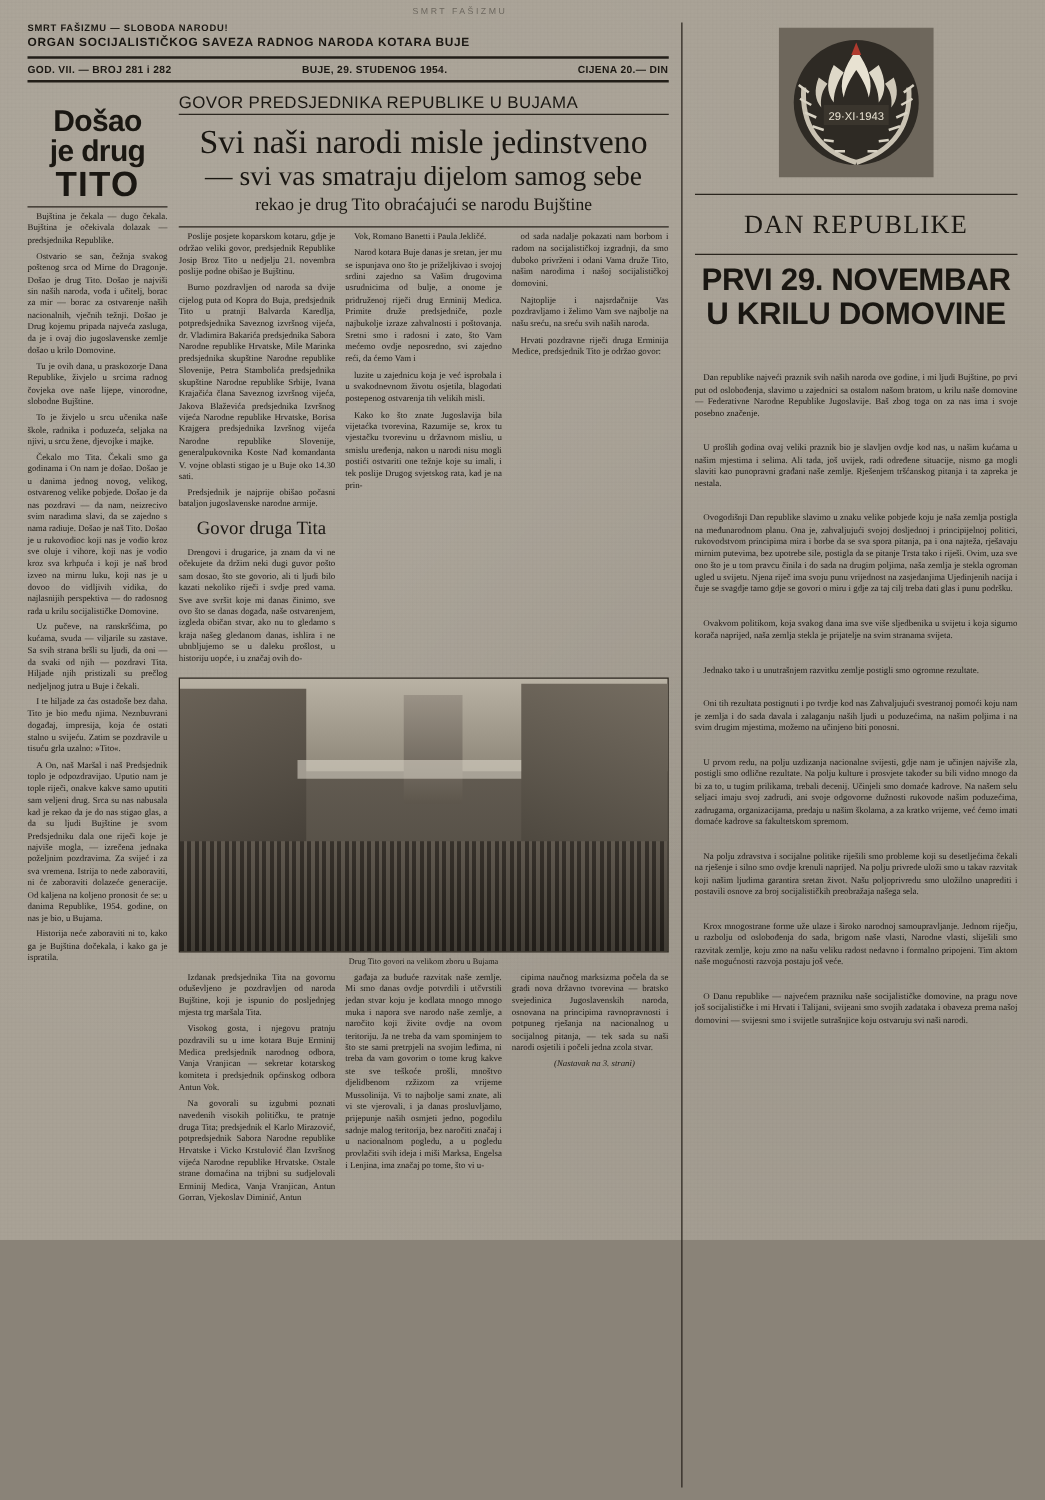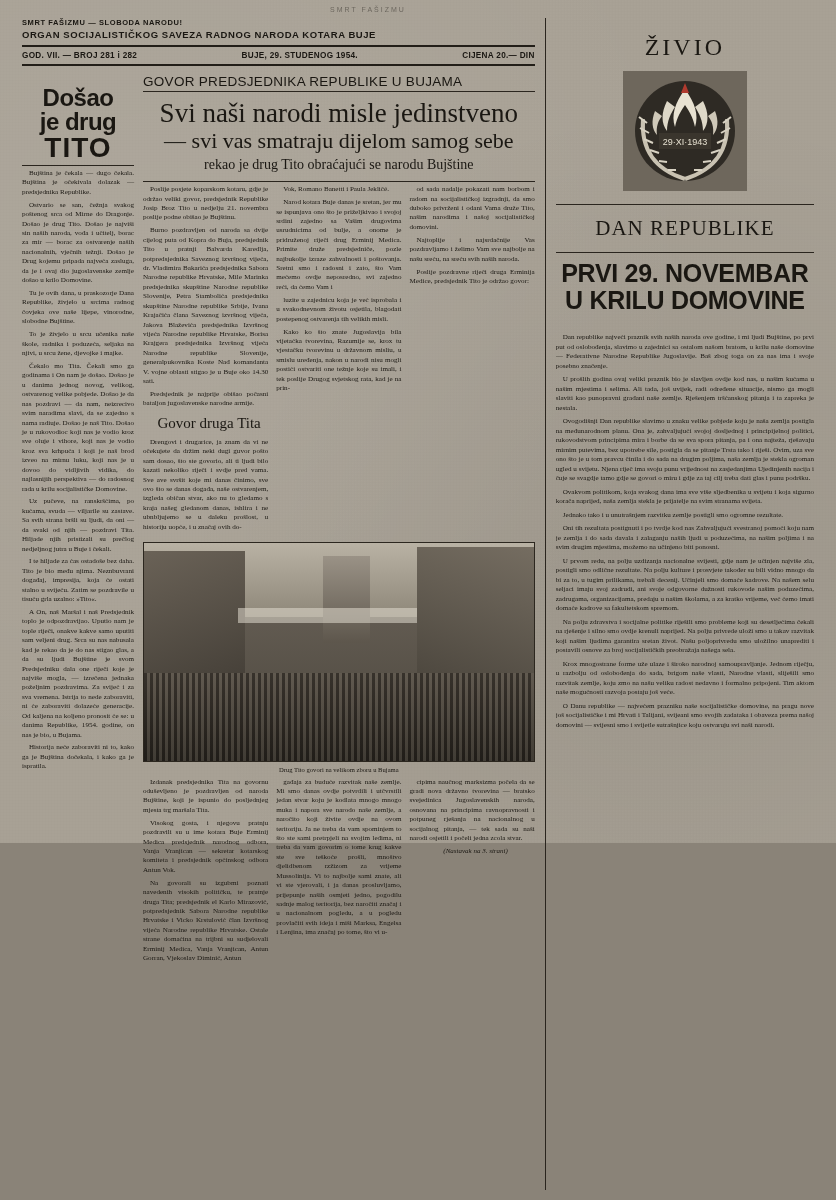--- a/index.html
+++ b/index.html
@@ -9,21 +9,21 @@
   }
   body {
     width: 836px;
     height: 1200px;
     overflow: hidden;
     font-family: "Liberation Serif", serif;
   }
   .page {
     position: relative;
     width: 836px;
-    height: 843px;
+    height: 992px;
     background: #a8a195;
     background-image:
       radial-gradient(circle at 20% 30%, rgba(255,255,255,0.07), transparent 60%),
       radial-gradient(circle at 80% 70%, rgba(0,0,0,0.07), transparent 55%);
     color: #1a1712;
     box-sizing: border-box;
     padding: 18px 22px 10px 22px;
   }
   
   .grain {
@@ -242,21 +242,21 @@
   .right-body {
     font-size: 7.1px;
     line-height: 1.34;
     text-align: justify;
     hyphens: auto;
     -webkit-hyphens: auto;
     text-indent: 7px;
     flex: 1;
     overflow: hidden;
   }
-  .right-body p { margin: 4px 0 4px 0; }
+  .right-body p { margin: 18px 0 4px 0; }
   .cont-note {
     font-size: 7px;
     text-align: center;
     margin-top: 4px;
     font-style: italic;
   }
   .topstrip {
     position: absolute;
     left: 330px;
     top: 6px;
@@ -328,21 +328,21 @@
             </div>
             <div class="body-text">
               <p>Vok, Romano Banetti i Paula Jekličé.</p>
               <p>Narod kotara Buje danas je sretan, jer mu se ispunjava ono što je priželjkivao i svojoj srdini zajedno sa Vašim drugovima usrudnicima od bulje, a onome je pridruženoj riječi drug Erminij Medica. Primite druže predsjedniče, pozle najbukolje izraze zahvalnosti i poštovanja. Sretni smo i radosni i zato, što Vam mećemo ovdje neposredno, svi zajedno reći, da ćemo Vam i</p>
               <p>luzite u zajednicu koja je već isprobala i u svakodnevnom životu osjetila, blagodati postepenog ostvarenja tih velikih misli.</p>
               <p>Kako ko što znate Jugoslavija bila vijetaćka tvorevina, Razumije se, krox tu vjestačku tvorevinu u državnom misliu, u smislu uređenja, nakon u narodi nisu mogli postići ostvariti one težnje koje su imali, i tek poslije Drugog svjetskog rata, kad je na prin-</p>
             </div>
             <div class="body-text">
               <p>od sada nadalje pokazati nam borbom i radom na socijalističkoj izgradnji, da smo duboko privrženi i odani Vama druže Tito, našim narodima i našoj socijalističkoj domovini.</p>
               <p>Najtoplije i najsrdačnije Vas pozdravljamo i želimo Vam sve najbolje na našu sreću, na sreću svih naših naroda.</p>
-              <p>Poslije pozdravne riječi druga Erminija Medice, predsjednik Tito je održao govor:</p>
+              <p>Hrvati pozdravne riječi druga Erminija Medice, predsjednik Tito je održao govor:</p>
             </div>
           </div>
 
           <div class="photo">
             <div class="sky"></div>
             <div class="bldg-l"></div>
             <div class="bldg-r"></div>
             <div class="tower"></div>
             <div class="banner"></div>
             <div class="crowd"></div>
@@ -361,21 +361,20 @@
             <div class="body-text">
               <p>cipima naučnog marksizma počela da se gradi nova državno tvorevina — bratsko svejedinica Jugoslavenskih naroda, osnovana na principima ravnopravnosti i potpuneg rješanja na nacionalnog u socijalnog pitanja, — tek sada su naši narodi osjetili i počeli jedna zcola stvar.</p>
               <div class="cont-note">(Nastavak na 3. strani)</div>
             </div>
           </div>
         </div>
       </div>
     </div>
 
     <div class="right-zone">
-      <div class="zivio">ŽIVIO</div>
 
       <div class="emblem-wrap">
         <svg class="emblem" viewBox="0 0 124 120">
           <rect x="0" y="0" width="124" height="120" fill="#6e675c"></rect>
           <ellipse cx="62" cy="60" rx="50" ry="50" fill="#2e2a24"></ellipse>
 
           <path d="M62 108 C30 98 18 76 20 48" stroke="#c9c2b2" stroke-width="4" fill="none"></path>
           <path d="M62 108 C94 98 106 76 104 48" stroke="#c9c2b2" stroke-width="4" fill="none"></path>
           <g stroke="#d8d2c3" stroke-width="2">
             <path d="M24 52 l-8 -6"></path>

